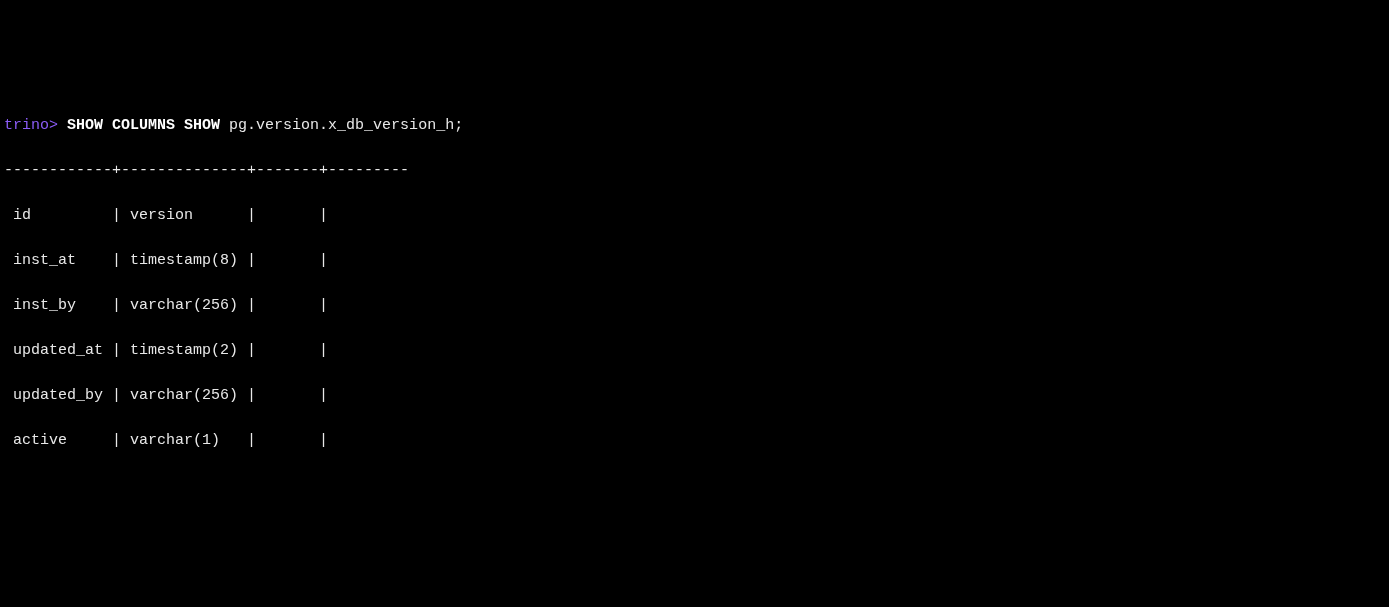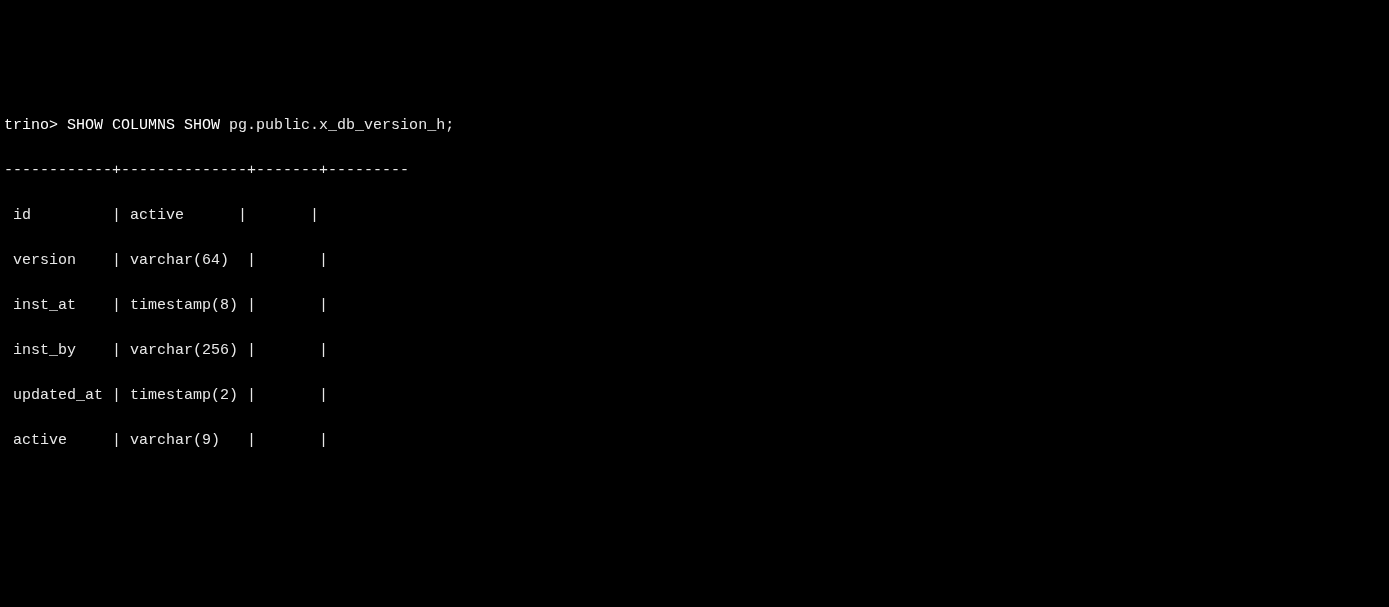--- a/index.html
+++ b/index.html
@@ -13,44 +13,44 @@
       font-family: 'Menlo', 'Consolas', 'Courier New', monospace;
       font-size: 15px;
       line-height: 1.5;
       padding: 2px 4px;
       white-space: pre;
       width: 1389px;
       height: 607px;
       overflow: hidden;
     }
     .prompt {
-      color: #ffffff;
+      color: #8b5cf6;
     }
     .bold {
-      font-weight: normal;
+      font-weight: bold;
       color: #fff;
     }
     .line {
       display: block;
     }
   </style>
 </head>
 <body>
 
 
 
 <div>
-<span class="line"><span class="prompt">trino&gt; </span><span class="bold">SHOW</span> <span class="bold">COLUMNS</span> <span class="bold">SHOW</span><span> pg.public.x_db_version_h;</span></span>
+<span class="line"><span class="prompt">trino&gt; </span><span class="bold">SHOW</span> <span class="bold">COLUMNS</span> <span class="bold">SHOW</span><span> pg.version.x_db_version_h;</span></span>
 <span class="line">------------+--------------+-------+---------</span>
-<span class="line"> id         | active      |       |         </span>
-<span class="line"> version    | varchar(64)  |       |         </span>
+<span class="line"> id         | version      |       |         </span>
 <span class="line"> inst_at    | timestamp(8) |       |         </span>
 <span class="line"> inst_by    | varchar(256) |       |         </span>
 <span class="line"> updated_at | timestamp(2) |       |         </span>
-<span class="line"> active     | varchar(9)   |       |         </span>
+<span class="line"> updated_by | varchar(256) |       |         </span>
+<span class="line"> active     | varchar(1)   |       |         </span>
 
 
 
 
 
 
 
 
 
 

